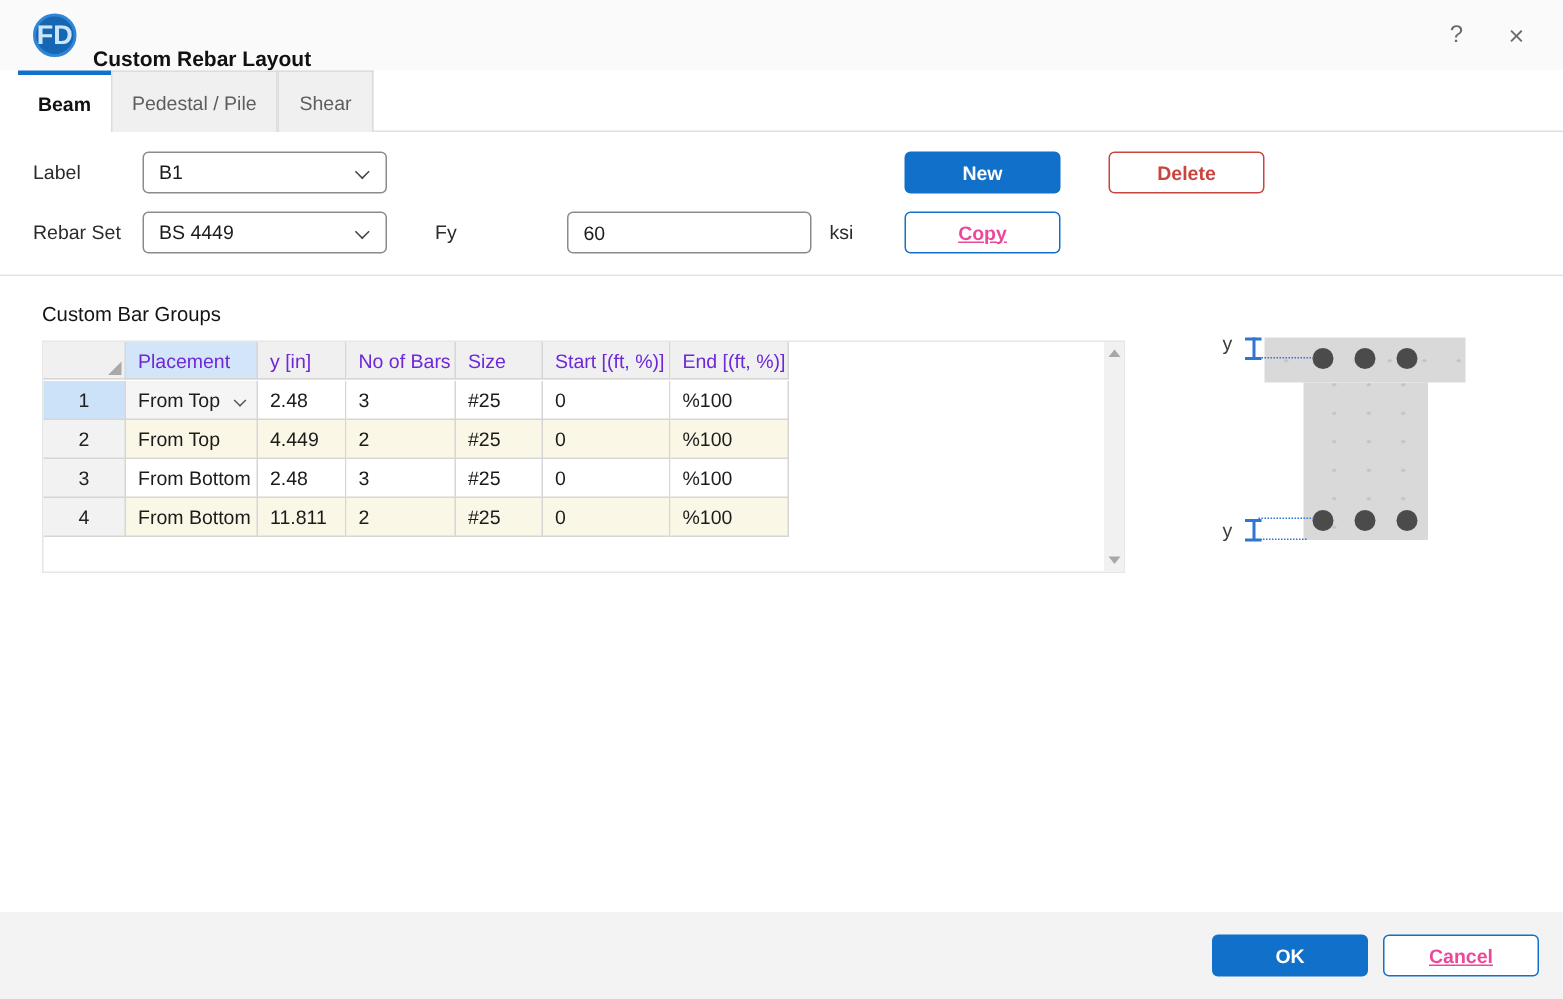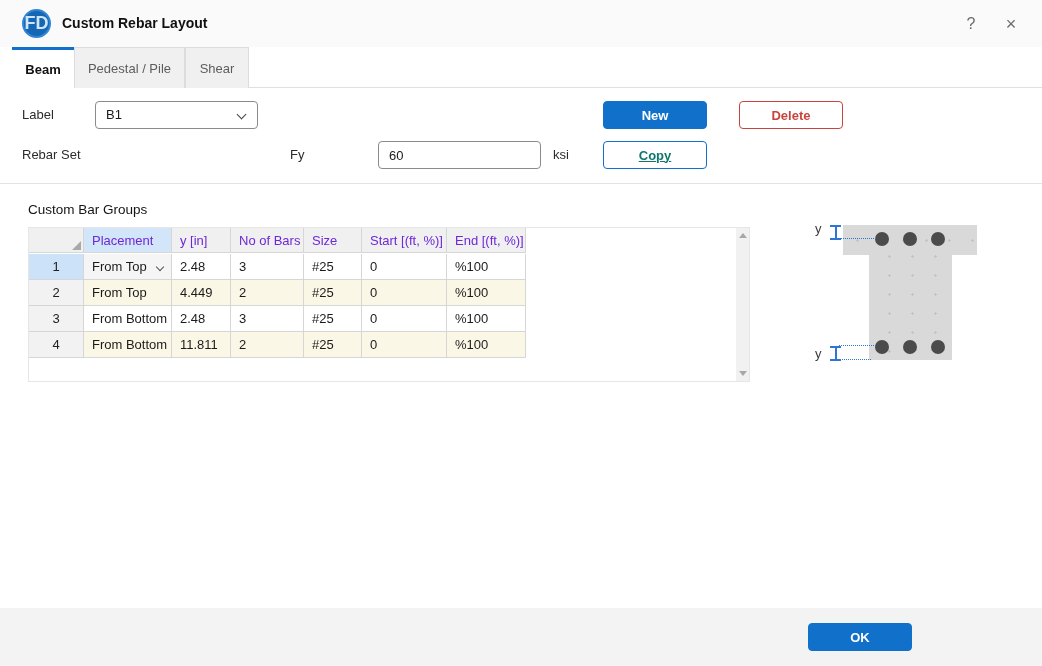--- a/index.html
+++ b/index.html
@@ -5,21 +5,21 @@
   * { margin:0; padding:0; box-sizing:border-box; }
   html,body { width:1042px; height:666px; }
   body { font-family:"Liberation Sans", sans-serif; background:#fff; color:#1b1b1b; overflow:hidden; }
   .dialog { position:relative; width:1042px; height:666px; background:#fff; }
 
   
   .titlebar { position:absolute; left:0; top:0; width:1042px; height:47px; background:#fafafa; }
   .logo { position:absolute; left:22px; top:9px; width:29px; height:29px; border-radius:50%;
           background:#1567b3; border:2px solid #2f85d6; color:#cfe6fa; font-size:18px; font-weight:bold;
           display:flex; align-items:center; justify-content:center; }
-  .win-title { position:absolute; left:62px; top:0; line-height:47px; font-size:14px; font-weight:700; color:#111; }
+  .win-title { position:absolute; left:62px; top:16px; line-height:47px; font-size:14px; font-weight:700; color:#111; }
   .tb-btn { position:absolute; top:12px; width:26px; height:24px; text-align:center; line-height:24px;
             font-size:16px; color:#6b6b6b; cursor:default; }
   .tb-help { left:958px; }
   .tb-close { left:998px; font-size:18px; }
 
   
   .tabstrip { position:absolute; left:12px; top:47px; width:1042px; height:41px; background:#fff; border-bottom:1px solid #e0e0e0; }
   .tab { position:absolute; top:0; height:41px; font-size:13px; display:flex; align-items:center; justify-content:center; }
   .tab-active { left:0; width:62px; background:#fff; border-top:3px solid #1170c9; font-weight:700; color:#111; }
   .tab-idle { background:#f0f0f0; color:#5d5d5d; border:1px solid #dcdcdc; border-bottom:none; }
@@ -30,21 +30,21 @@
   .flabel { position:absolute; font-size:13px; color:#2b2b2b; line-height:28px; }
   .select { position:absolute; width:163px; height:28px; border:1px solid #8b8b8b; border-radius:4px;
             background:#fff; font-size:13px; line-height:26px; padding-left:10px; }
   .chev { position:absolute; right:12px; top:9px; width:7px; height:7px;
           border-right:1.4px solid #454545; border-bottom:1.4px solid #454545; transform:rotate(45deg); }
   .txtinput { position:absolute; width:163px; height:28px; border:1px solid #8b8b8b; border-radius:4px;
               background:#fff; font-size:13px; padding-left:10px; font-family:"Liberation Sans",sans-serif; color:#1b1b1b; }
   .btn { position:absolute; width:104px; height:28px; border-radius:4px; font-size:13px; font-weight:600;
          display:flex; align-items:center; justify-content:center; cursor:default; }
   .btn-primary { background:#1170c9; color:#fff; border:1px solid #1170c9; }
-  .btn-outline-blue { background:#fff; color:#0f766e; border:1px solid #1170c9;text-decoration:underline; }
+  .btn-outline-blue { background:#fff; color:#ec4899; border:1px solid #1170c9;text-decoration:underline; }
   .btn-outline-red { background:#fff; color:#c9443f; border:1px solid #c9443f; }
   .hdivider { position:absolute; left:0; top:183px; width:1042px; height:1px; background:#e3e3e3; }
   .section-title { position:absolute; left:28px; top:202px; font-size:13.5px; color:#141414; }
 
   
   .tviewport { position:absolute; left:28px; top:227px; width:722px; height:155px; background:#fff; border:1px solid #e6e6e6; }
   .grid { position:absolute; left:0; top:0; display:grid;
           grid-template-columns:55px 88px 59px 73px 58px 85px 79px;
           grid-auto-rows:26px; }
   .grid .hrow { height:25px; }
@@ -104,20 +104,24 @@
     <div class="tab tab-idle tab-2">Shear</div>
   </div>
 
   <div class="flabel" style="left:22px; top:101px;">Label</div>
   <div class="select" style="left:95px; top:101px;">
     <span>B1</span>
     <span class="chev"></span>
   </div>
 
   <div class="flabel" style="left:22px; top:141px;">Rebar Set</div>
+  <div class="select" style="left:95px; top:141px;">
+    <span>BS 4449</span>
+    <span class="chev"></span>
+  </div>
 
   <div class="flabel" style="left:290px; top:141px;">Fy</div>
   <input class="txtinput" style="left: 378px; top: 141px;" value="60">
   <div class="flabel" style="left:553px; top:141px;">ksi</div>
 
   <div class="btn btn-outline-red" style="left:739px; top:101px;">Delete</div>
   <div class="btn btn-primary" style="left:603px; top:101px;">New</div>
   <div class="btn btn-outline-blue" style="left:603px; top:141px;">Copy</div>
 
   <div class="hdivider"></div>
@@ -198,15 +202,16 @@
     <span class="dim-y" style="left:5px; top:131px;">y</span>
     <span class="dim-line" style="left:25px; top:131px; width:1.6px; height:14px;"></span>
     <span class="dim-line" style="left:20px; top:131px; width:11px; height:1.6px;"></span>
     <span class="dim-line" style="left:20px; top:144px; width:11px; height:1.6px;"></span>
     <span class="dim-dot" style="left:29px; top:130px; width:37px;"></span>
     <span class="dim-dot" style="left:29px; top:144px; width:32px;"></span>
   </div>
 
   <div class="footer">
     <div class="btn btn-primary btn-ok">OK</div>
+    <div class="btn btn-outline-blue btn-cancel">Cancel</div>
   </div>
 
 </div>
 
 </body></html>

